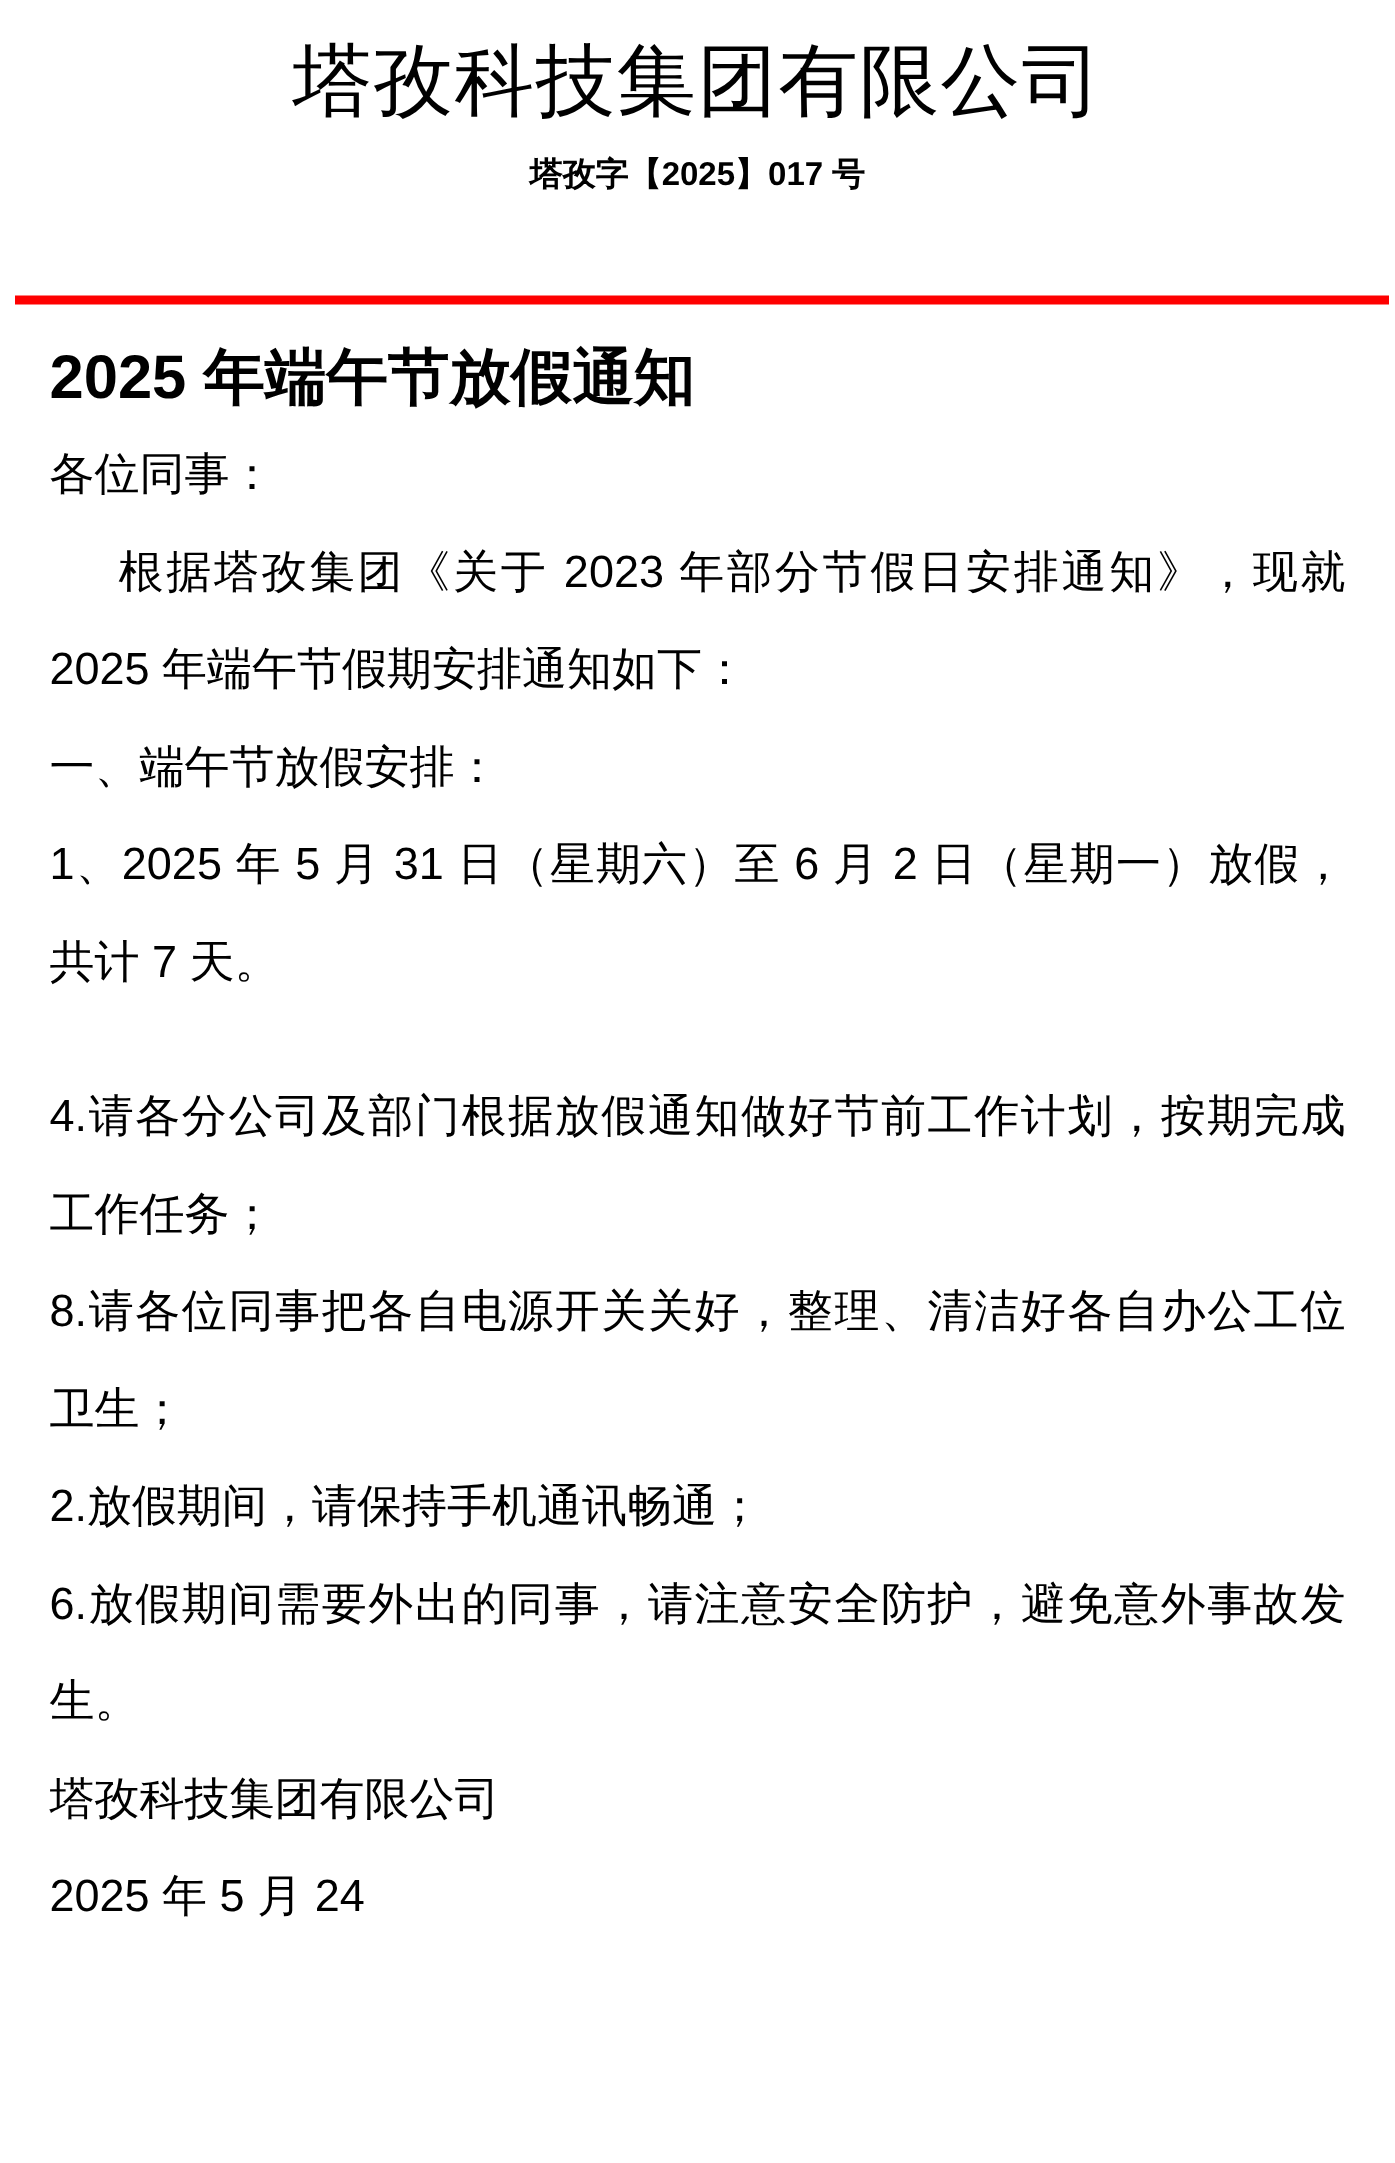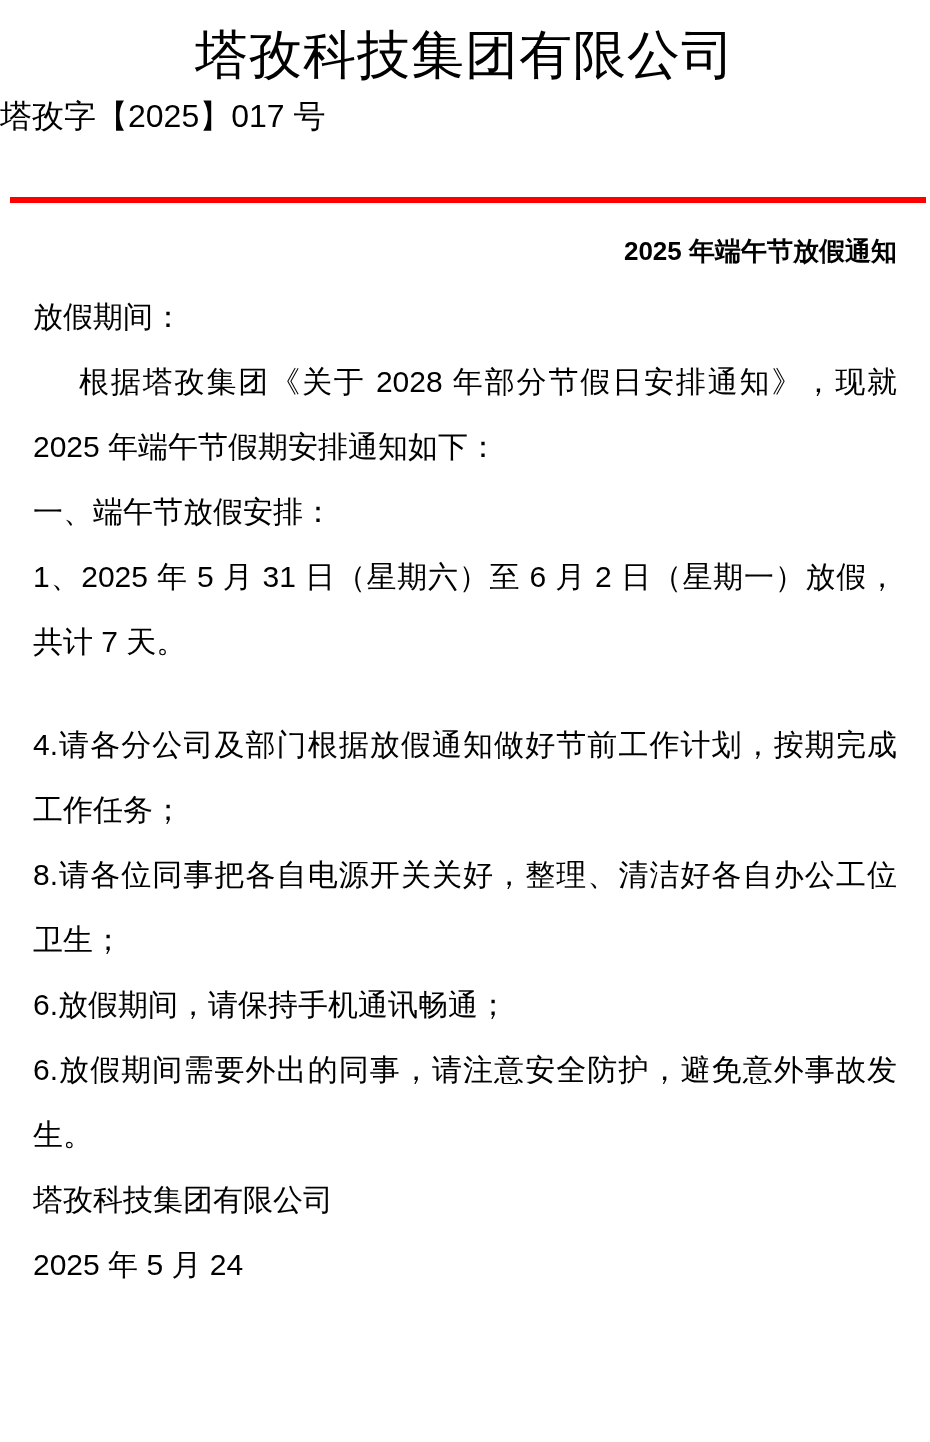--- a/index.html
+++ b/index.html
@@ -19,41 +19,41 @@
     text-align: center;
     font-family: "Liberation Serif", "DejaVu Serif", serif;
     font-size: 53px;
     font-weight: 400;
     line-height: 58px;
     letter-spacing: 1px;
     white-space: nowrap;
   }
   .doc-number {
     margin-top: 12px;
-    text-align: left;
-    font-size: 32px;
-    font-weight: 400;
+    text-align: center;
+    font-size: 22px;
+    font-weight: 700;
     line-height: 40px;
     white-space: nowrap;
   }
   .divider {
     margin: 61px 4px 0 10px;
     height: 6px;
     background: #FE0000;
   }
   article.notice {
     margin-top: 16px;
     padding: 0 33px;
     font-size: 30px;
     line-height: 65px;
   }
   .notice-title {
     margin: 0;
-    text-align: right;
-    font-size: 26px;
+    text-align: left;
+    font-size: 41px;
     font-weight: 700;
     line-height: 65px;
   }
   article.notice p {
     margin: 0;
     text-align: justify;
     text-justify: inter-ideograph;
   }
   p.indent-2 { text-indent: 46px; }
   p.indent-3 { text-indent: 90px; }
@@ -73,36 +73,36 @@
 
 <header>
   <div class="company-title">塔孜科技集团有限公司</div>
   <div class="doc-number">塔孜字【2025】017 号</div>
   <div class="divider"></div>
 </header>
 
 <article class="notice">
   <h1 class="notice-title">2025 年端午节放假通知</h1>
 
-  <p>放假期间：</p>
+  <p>各位同事：</p>
 
-  <p class="indent-2">根据塔孜集团《关于 2028 年部分节假日安排通知》，现就 2025 年端午节假期安排通知如下：</p>
+  <p class="indent-2">根据塔孜集团《关于 2023 年部分节假日安排通知》，现就 2025 年端午节假期安排通知如下：</p>
 
   <p>一、端午节放假安排：</p>
 
   <p>1、2025 年 5 月 31 日（星期六）至 6 月 2 日（星期一）放假，共计 7 天。</p>
 
   <div class="spacer"></div>
 
 
   <p>4.请各分公司及部门根据放假通知做好节前工作计划，按期完成工作任务；</p>
 
   <p>8.请各位同事把各自电源开关关好，整理、清洁好各自办公工位卫生；</p>
 
-  <p>6.放假期间，请保持手机通讯畅通；</p>
+  <p>2.放假期间，请保持手机通讯畅通；</p>
 
   <p>6.放假期间需要外出的同事，请注意安全防护，避免意外事故发生。</p>
 
 
   <p class="sign-company">塔孜科技集团有限公司</p>
 
   <p class="sign-date">2025 年 5 月 24</p>
 </article>
 
 </body></html>

